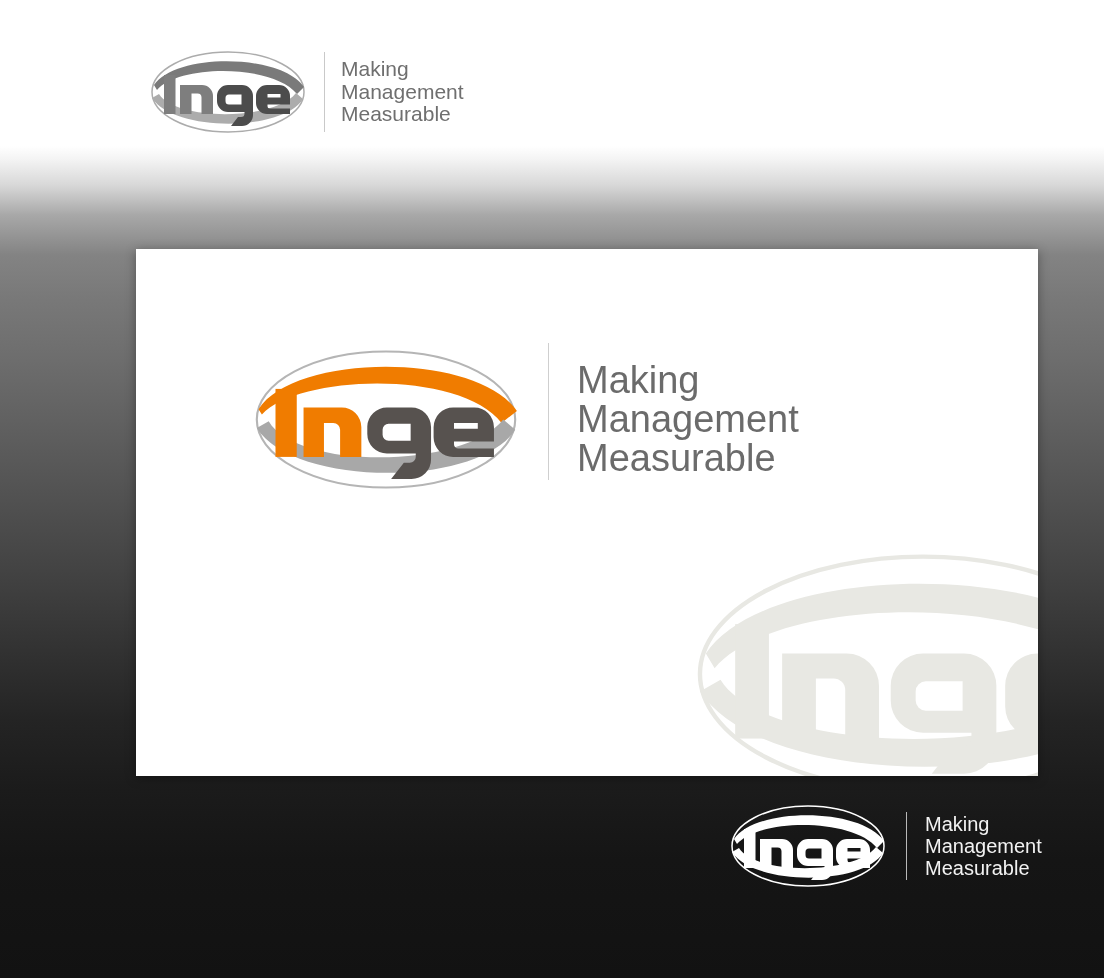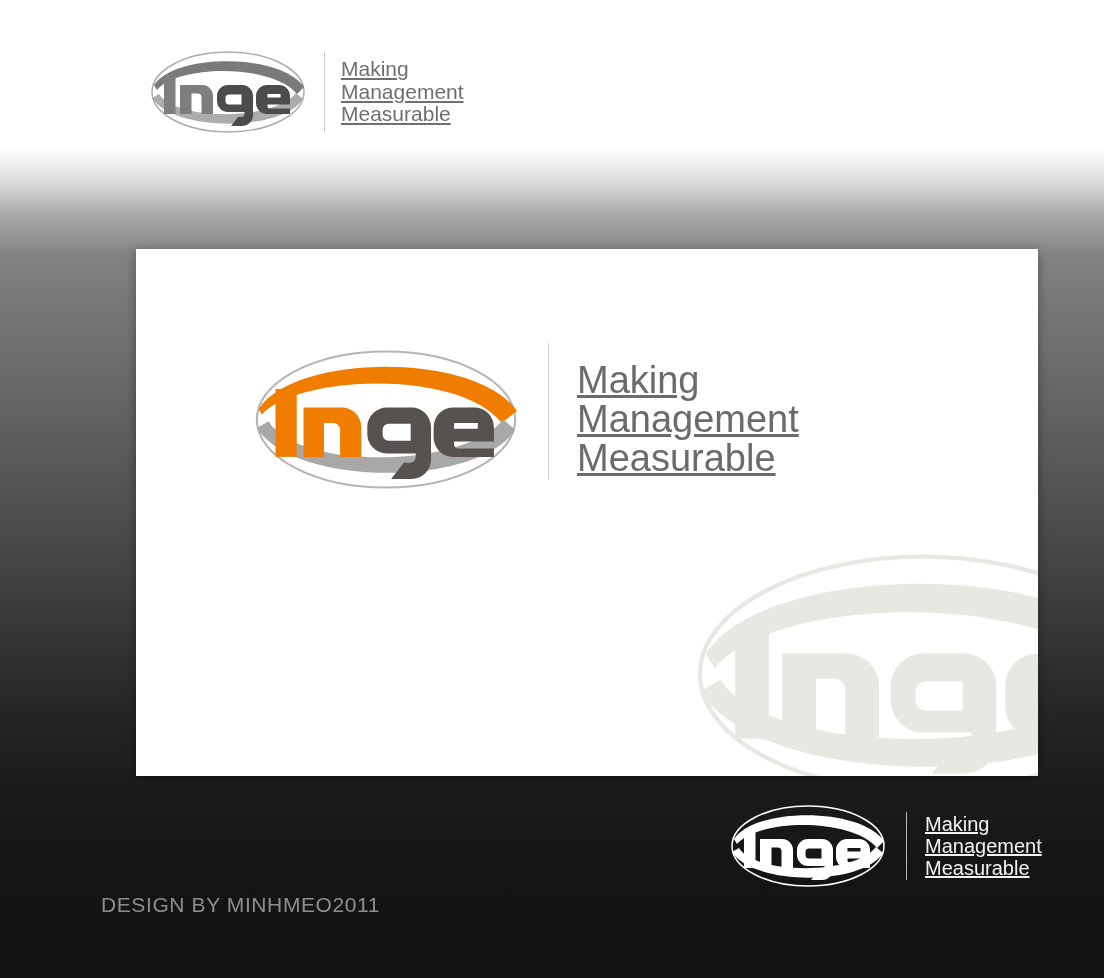--- a/index.html
+++ b/index.html
@@ -120,21 +120,20 @@
   .lockup .tagline {
     flex: 0 0 auto;
     display: flex;
     flex-direction: column;
     justify-content: center;
     white-space: nowrap;
   }
   .tagline .tline {
     font-family: "Liberation Sans", sans-serif;
     font-weight: 400;
-    text-decoration: underline;
   }
 
   
   #header-logo .mark-wrap { width: 160px; height: 92px; }
   #header-logo .divider { margin: 8px 0 8px 16px; background: #c9c9c9; }
   #header-logo .tagline { margin-left: 16px; }
   #header-logo .tline { font-size: 21px; line-height: 22.5px; color: #6f6f6f; }
 
   
   #card-main-logo .mark-wrap { width: 272px; height: 165px; }
@@ -265,15 +264,14 @@
       </svg>
     </div>
     <div class="divider"></div>
     <div class="tagline">
       <span class="tline">Making</span>
       <span class="tline">Management</span>
       <span class="tline">Measurable</span>
     </div>
   </div>
 
-  <div id="credit">DESIGN BY MINHMEO2011</div>
 
 </div>
 
 </body></html>

